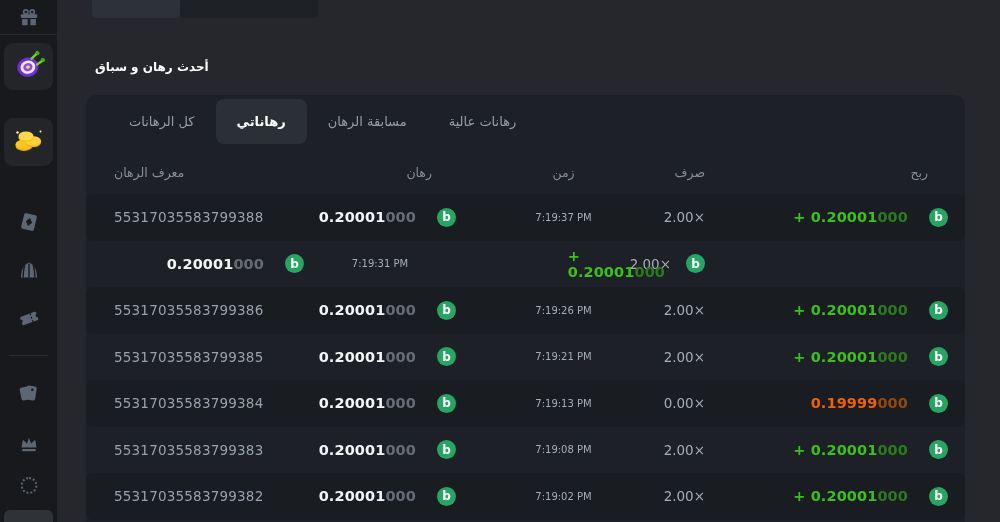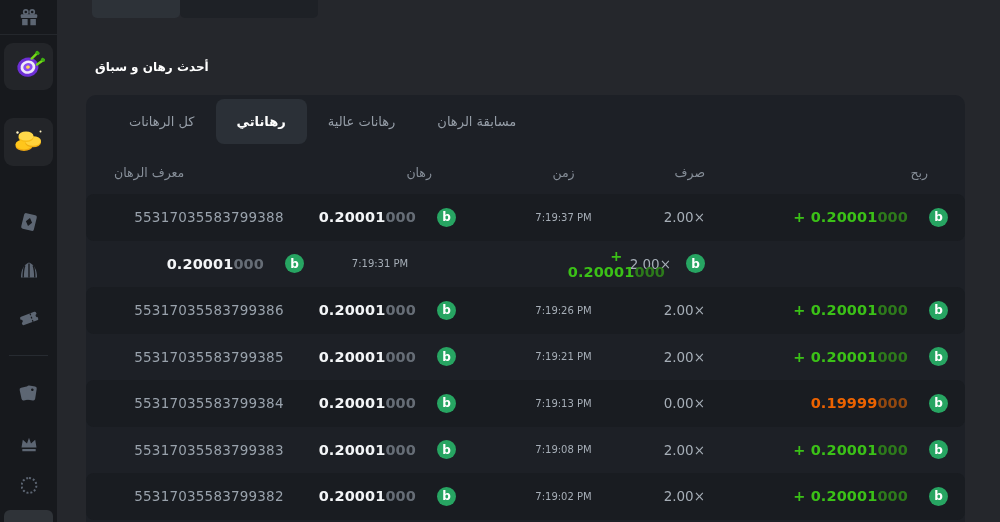--- a/index.html
+++ b/index.html
@@ -33,21 +33,21 @@
     display:grid;
     grid-template-columns:190px 152px 215px 34px 1fr;
     align-items:center;
     padding:0 17px 0 28px;
   }
   .thead { position:absolute; top:57px; left:0; right:12px; height:40px; color:#868e98; font-size:12.5px; }
   .th.c-bet { justify-self:end; padding-right:24px; }
   .th.c-time { justify-self:center; }
   .th.c-payout { justify-self:end; }
   .th.c-profit { justify-self:end; padding-right:8px; }
-  .rows { position:absolute; top:99px; left:0; right:0;text-align:center; }
+  .rows { position:absolute; top:99px; left:0; right:0; }
   .row { height:46.5px; cursor:pointer; }
   .row.stripe { background:#191c21; border-radius:8px; }
   .cell-id { color:#99a2ac; font-size:13.5px; letter-spacing:.2px; }
   .cell-bet, .cell-profit { justify-self:end; display:flex; align-items:center; gap:21px; }
   .amt { font-weight:bold; font-size:14.5px; letter-spacing:.1px; }
   .bet-main { color:#f3f5f7; }
   .bet-dim { color:#666d76; }
   .cell-time { justify-self:center; color:#a6aeb7; font-size:10px; }
   .cell-payout { justify-self:end; color:#a6aeb7; font-size:13.5px; }
   .win  .profit-main { color:var(--win-green,#3bc117); }
@@ -168,22 +168,22 @@
 <main class="main">
   <div class="top-tab one"></div>
   <div class="top-tab two"></div>
 
   <h1 class="page-title">أحدث رهان و سباق</h1>
 
   <section class="panel">
     <nav class="tabs">
       <div class="tab">كل الرهانات</div>
       <div class="tab active">رهاناتي</div>
+      <div class="tab">مسابقة الرهان</div>
       <div class="tab">رهانات عالية</div>
-      <div class="tab">مسابقة الرهان</div>
     </nav>
 
     <div class="thead">
       <span class="th c-id">معرف الرهان</span>
       <span class="th c-bet">رهان</span>
       <span class="th c-time">زمن</span>
       <span class="th c-payout">صرف</span>
       <span class="th c-profit">ربح</span>
     </div>
 

